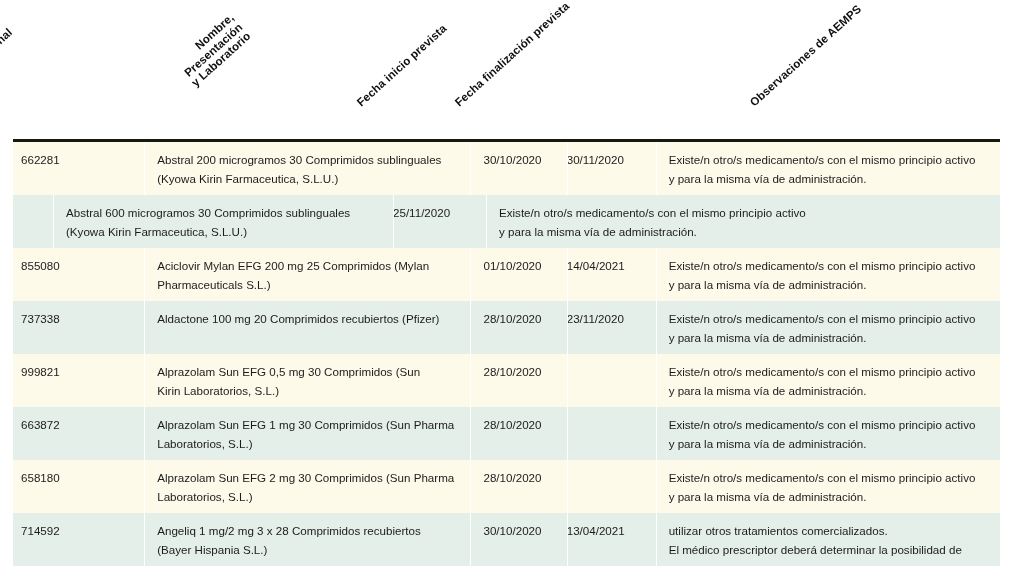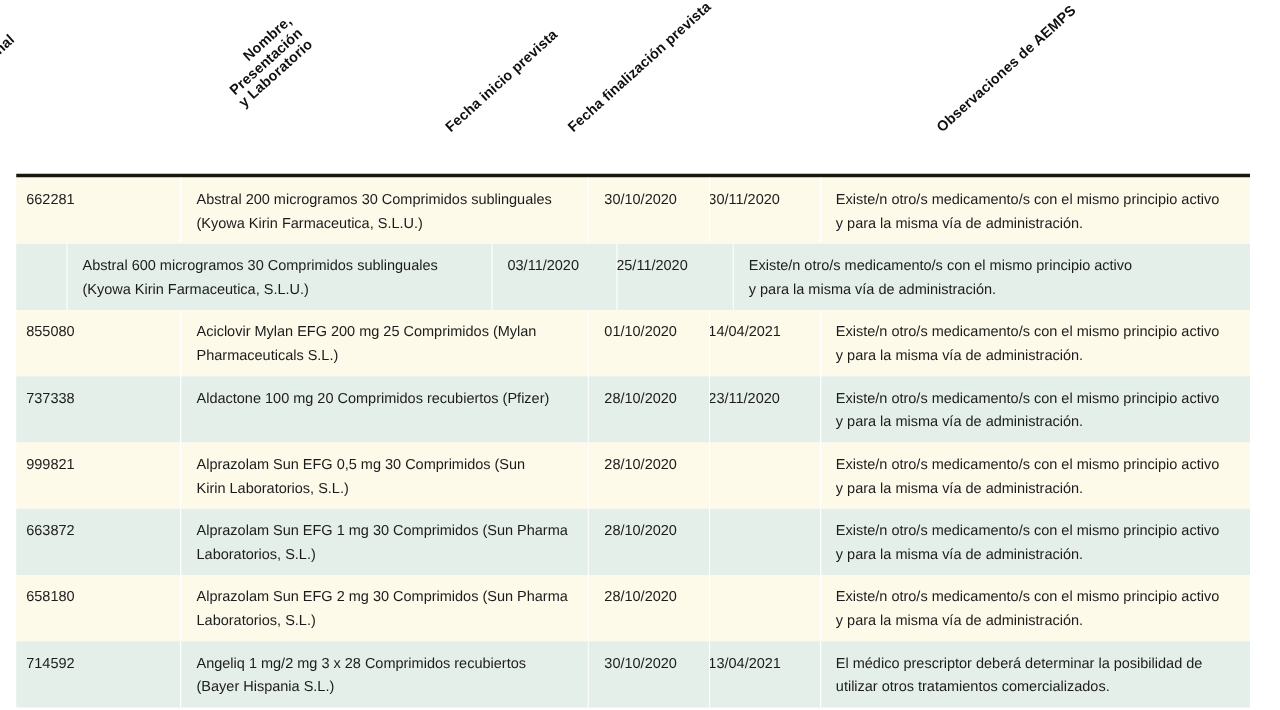--- a/index.html
+++ b/index.html
@@ -152,23 +152,20 @@
         <div class="cell c-obs sep">
           <span class="l">Existe/n otro/s medicamento/s con el mismo principio activo</span>
           <span class="l">y para la misma vía de administración.</span>
         </div>
       </div>
       <div class="row mint">
         <div class="cell c-nombre sep">
           <span class="l">Abstral 600 microgramos 30 Comprimidos sublinguales</span>
           <span class="l">(Kyowa Kirin Farmaceutica, S.L.U.)</span>
         </div>
-        <div class="cell c-inicio sep">
-          <span class="l">03/11/2020</span>
-        </div>
         <div class="cell c-fin sep">
           <span class="l">25/11/2020</span>
         </div>
         <div class="cell c-obs sep">
           <span class="l">Existe/n otro/s medicamento/s con el mismo principio activo</span>
           <span class="l">y para la misma vía de administración.</span>
         </div>
       </div>
       <div class="row cream">
         <div class="cell c-codigo">
@@ -266,19 +263,19 @@
           <span class="l">Angeliq 1 mg/2 mg 3 x 28 Comprimidos recubiertos</span>
           <span class="l">(Bayer Hispania S.L.)</span>
         </div>
         <div class="cell c-inicio sep">
           <span class="l">30/10/2020</span>
         </div>
         <div class="cell c-fin sep">
           <span class="l">13/04/2021</span>
         </div>
         <div class="cell c-obs sep">
+          <span class="l">utilizar otros tratamientos comercializados.</span>
           <span class="l">El médico prescriptor deberá determinar la posibilidad de</span>
-          <span class="l">utilizar otros tratamientos comercializados.</span>
         </div>
       </div>
     </div>
 
 </div>
 
 </body></html>

